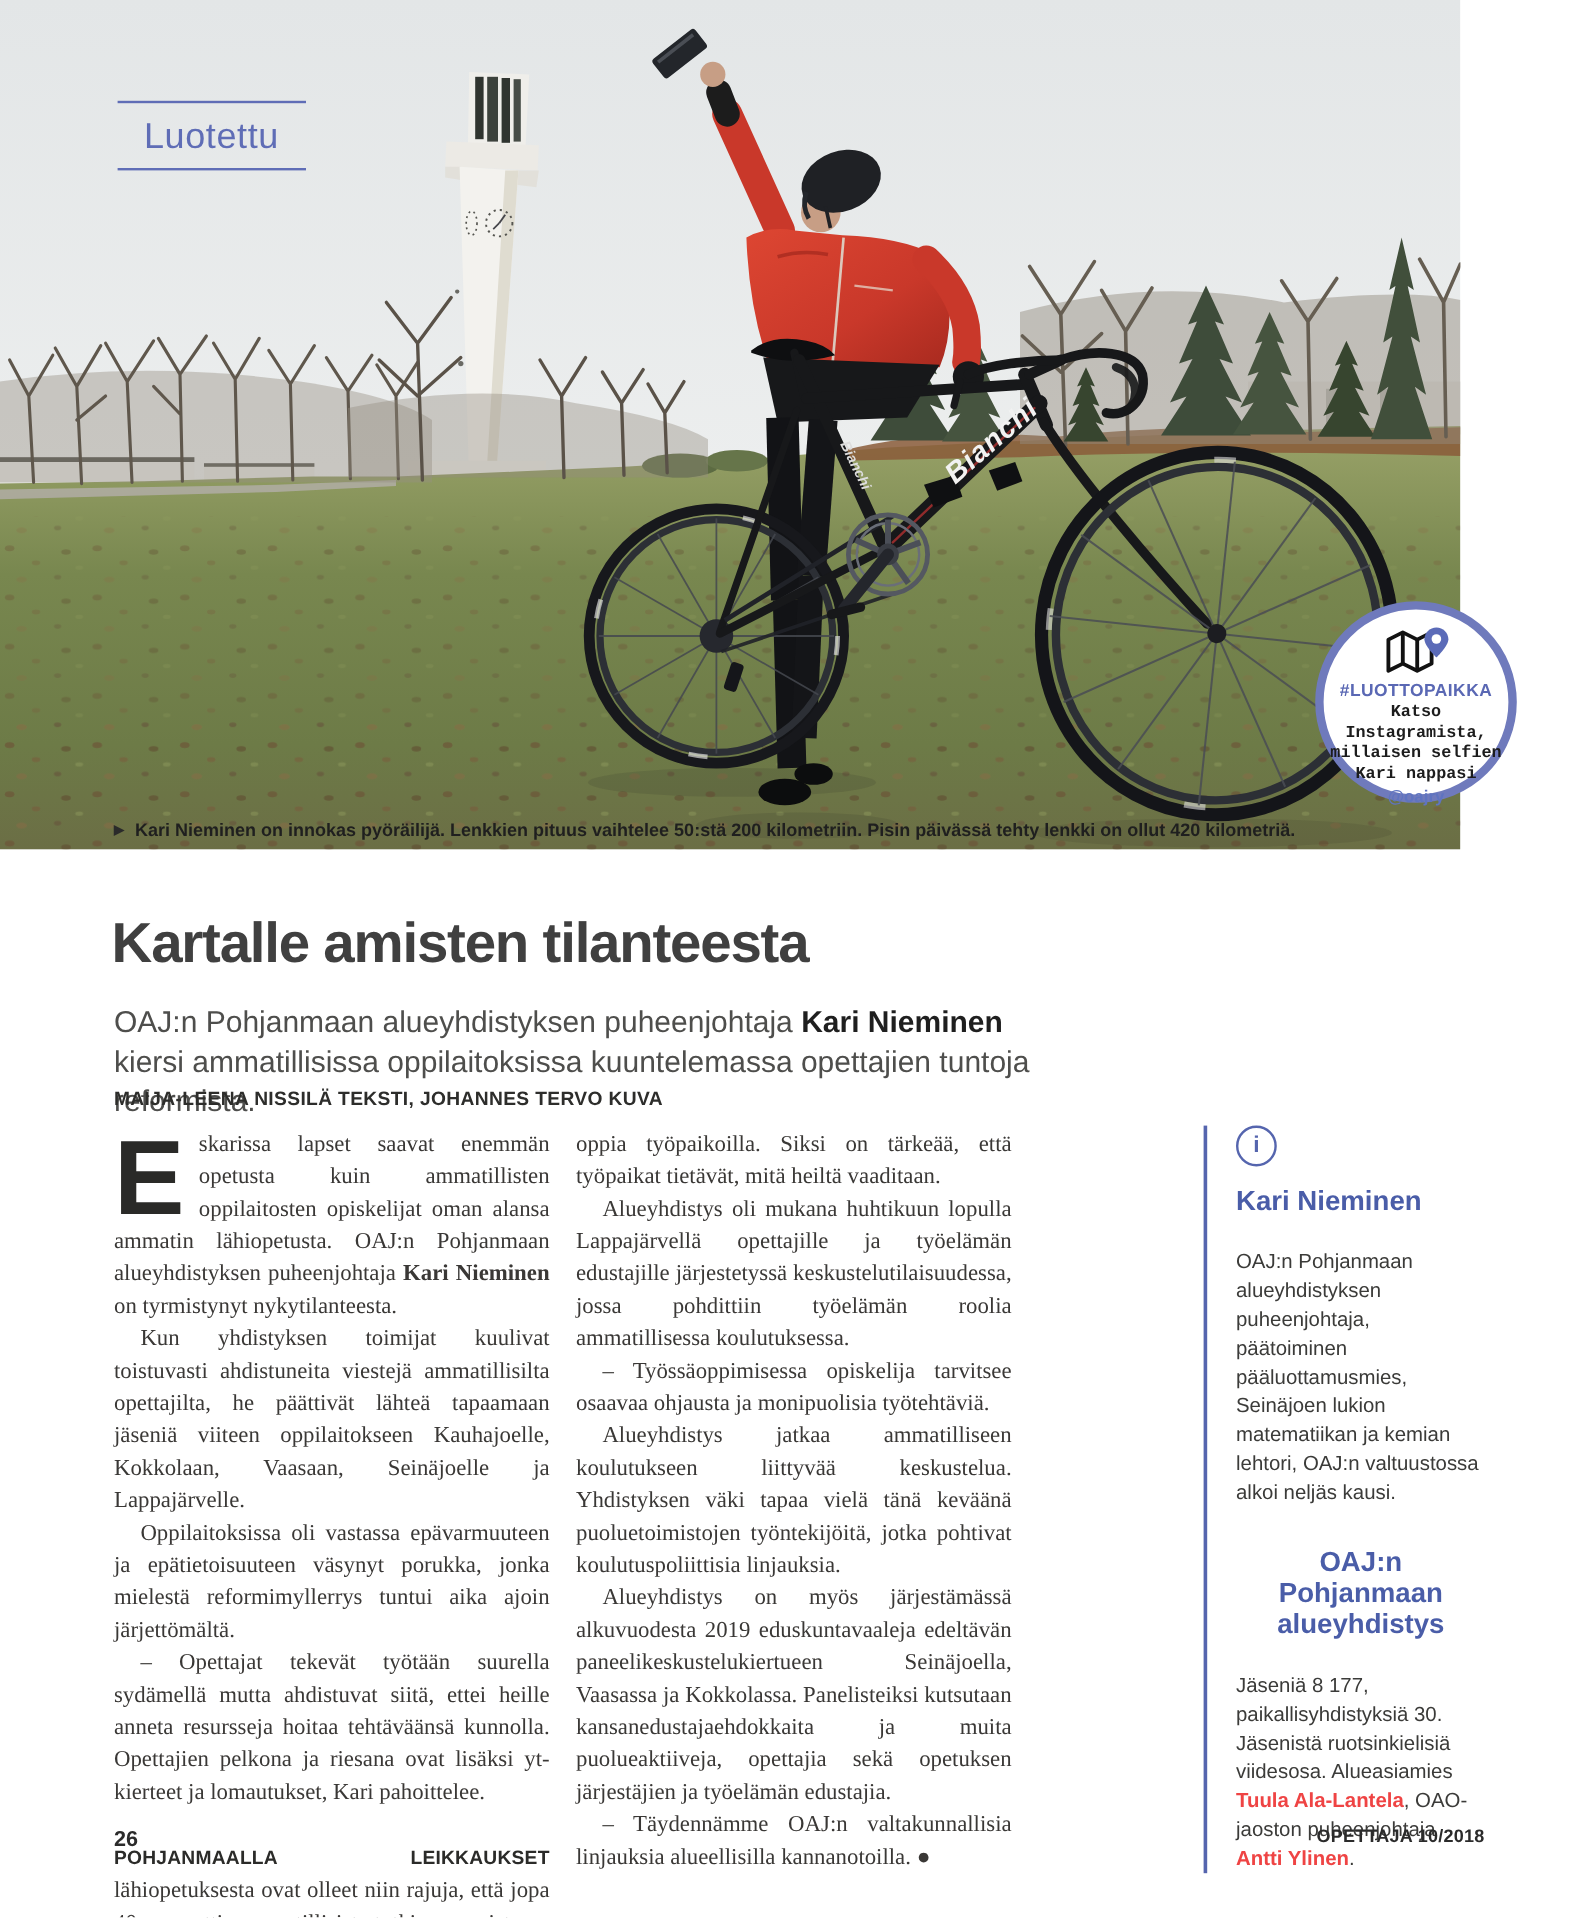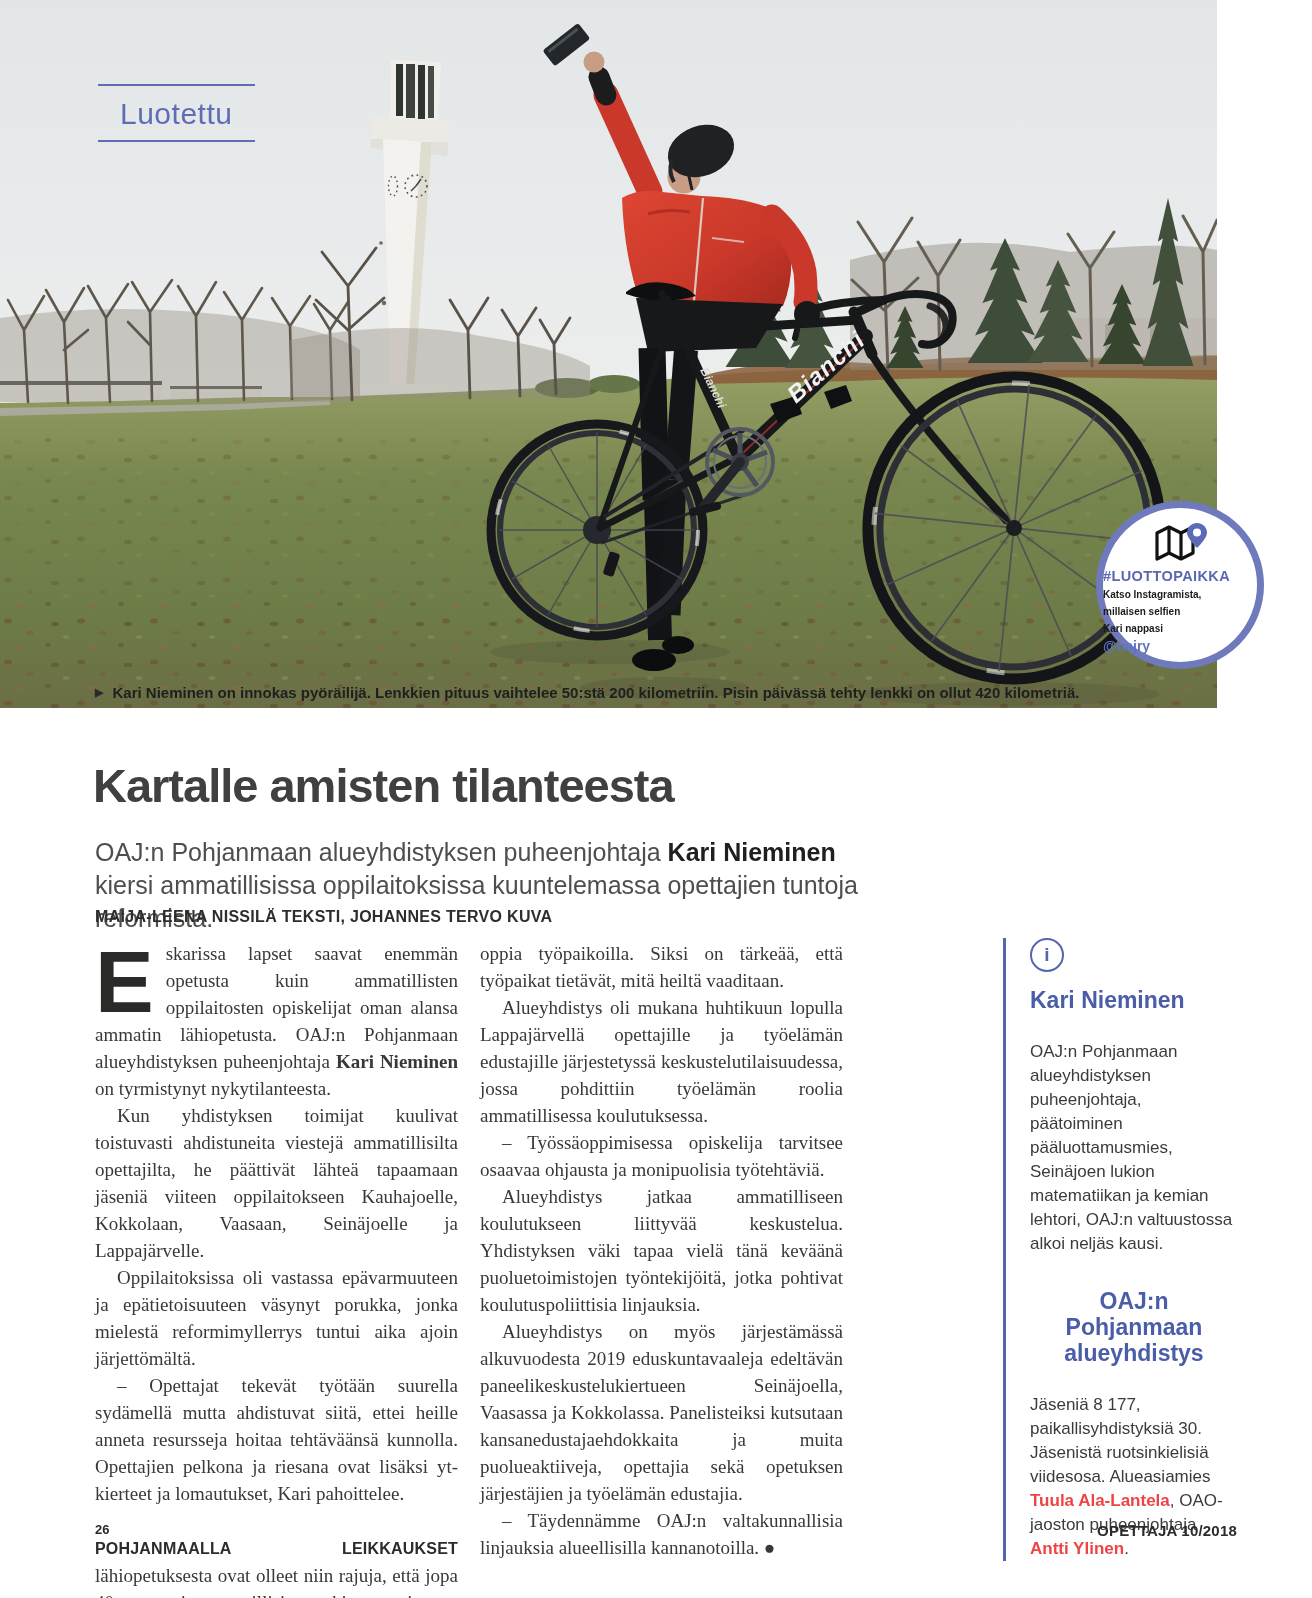--- a/index.html
+++ b/index.html
@@ -12,24 +12,24 @@
 
   
   .kicker { position:absolute; left:98px; top:84px; width:157px; box-sizing:border-box;
             border-top:2px solid #5f6db6; border-bottom:2px solid #5f6db6;
             padding:11px 0 9px 22px; }
   .kicker span { font-size:30px; color:#5f6db6; letter-spacing:.5px; }
 
   
   .badge { position:absolute; left:1096px; top:501px; width:168px; height:168px;
            background:#fff; border:7px solid #6f7abc; border-radius:50%;
-           box-sizing:border-box; text-align:left; padding-top:13px; z-index:5; }
+           box-sizing:border-box; text-align:center; padding-top:13px; z-index:5; }
   .badge .mapicon { display:block; margin:0 auto; }
   .badge .hash { font-size:14.5px; font-weight:bold; color:#5a68b4; letter-spacing:.4px; margin:1px 0 2px; }
-  .badge .line { font-size:10px; font-weight:bold; color:#1c1c1c; line-height:17px; }
+  .badge .line { font-size:14px; font-weight:bold; color:#1c1c1c; line-height:17px;font-family:Liberation Mono, monospace; }
   .badge .handle { font-size:14px; font-weight:bold; color:#5f74c0; margin-top:1px; }
 
   
   .caption { position:absolute; left:95px; top:684px; width:1130px;
              font-size:15px; font-weight:bold; color:#1f1f1f; }
   .caption .arr { font-size:11px; color:#2a2a2a; margin-right:9px; vertical-align:2px; }
 
   
   .title { position:absolute; left:93px; top:758px; font-size:47px; font-weight:bold;
            color:#404040; letter-spacing:-1px; }
@@ -56,21 +56,21 @@
              border-left:3px solid #5565ae; padding-left:24px; box-sizing:border-box; }
   .info-icon { width:30px; height:30px; border:2.5px solid #5565ae; border-radius:50%;
                color:#5565ae; font-size:19px; text-align:center; line-height:29px;
                font-weight:bold; }
   .sb-h { font-size:23px; font-weight:bold; color:#4a5da8; line-height:26px; margin:15px 0 0; }
   .sb-h2 { margin-top:32px;text-align:center; }
   .sb-p { font-size:17px; line-height:24px; color:#3b3b39; margin:27px 0 0; }
   .sb-p b { color:#ef4444; }
 
   
-  .footer-left  { position:absolute; left:95px;  top:1522px; font-size:13px; font-weight:bold; color:#2b2b2b; }
+  .footer-left  { position:absolute; left:95px;  top:1522px; font-size:18px; font-weight:bold; color:#2b2b2b; }
   .footer-right { position:absolute; right:75px; top:1522px; font-size:15px; font-weight:bold;
                   color:#2b2b2b; letter-spacing:.2px;text-align:right; }
 </style>
 </head>
 <body>
 
 <div class="page">
 
   <div class="photo-wrap">
     <svg width="1217" height="708" viewBox="0 0 1217 708">

